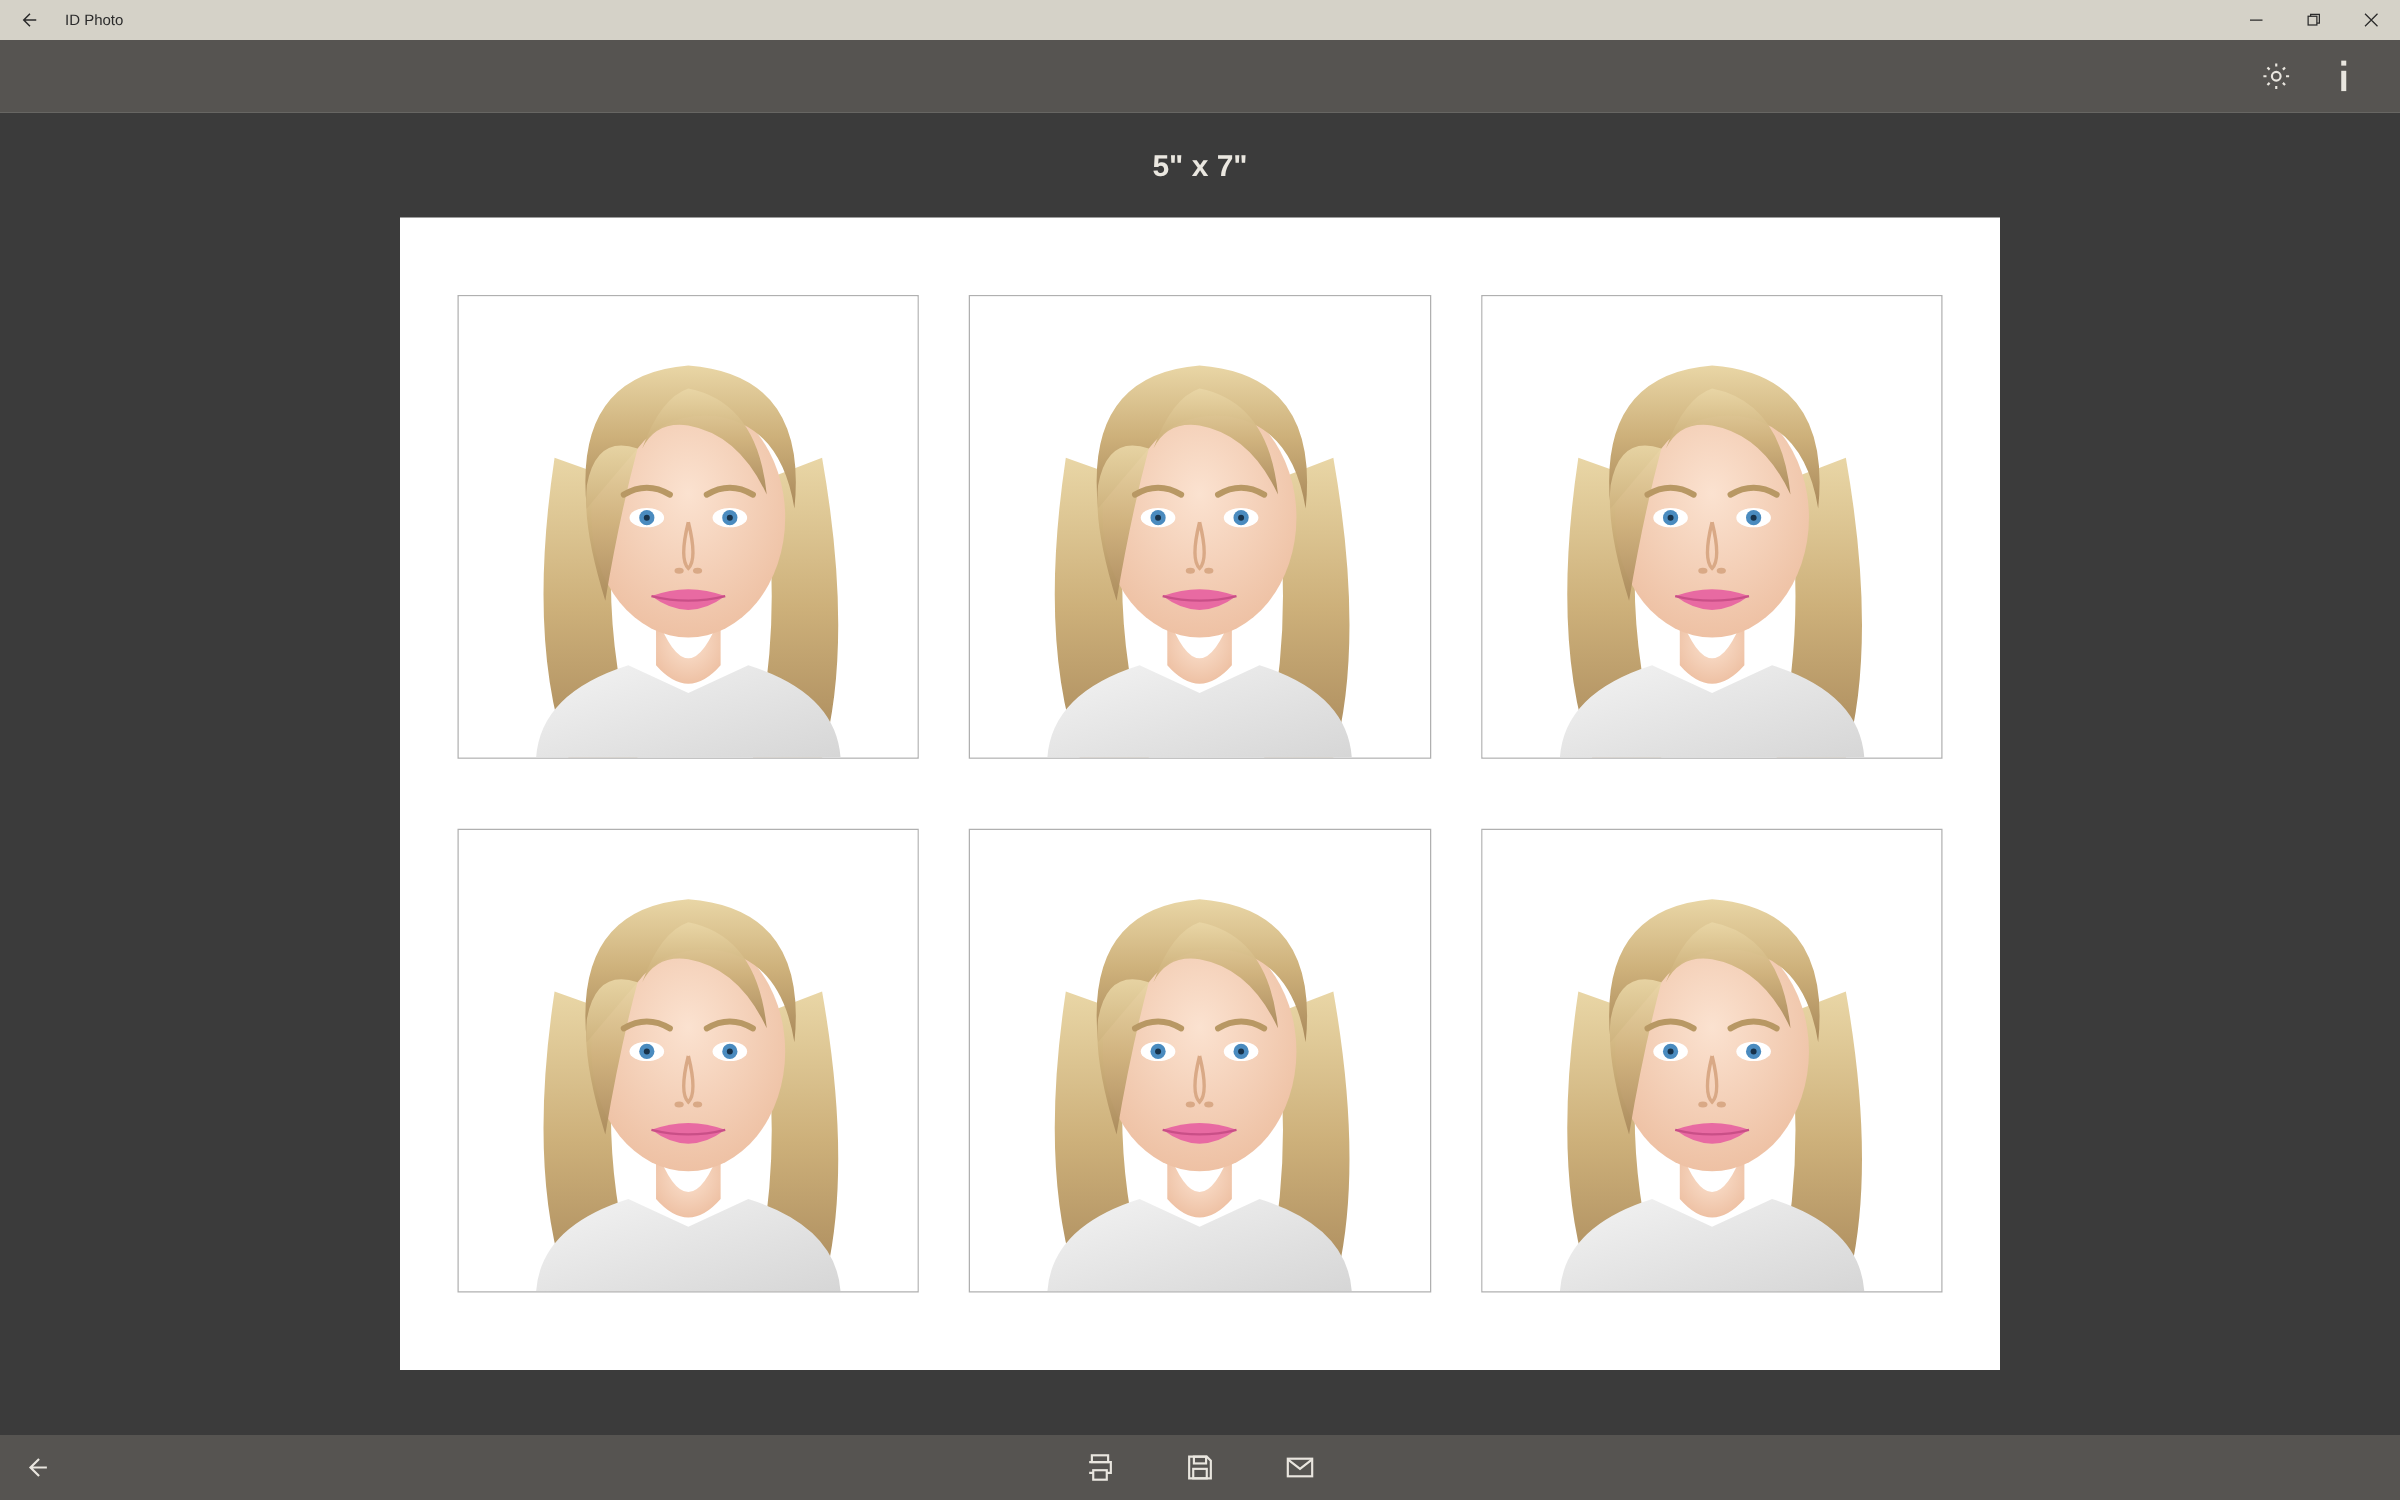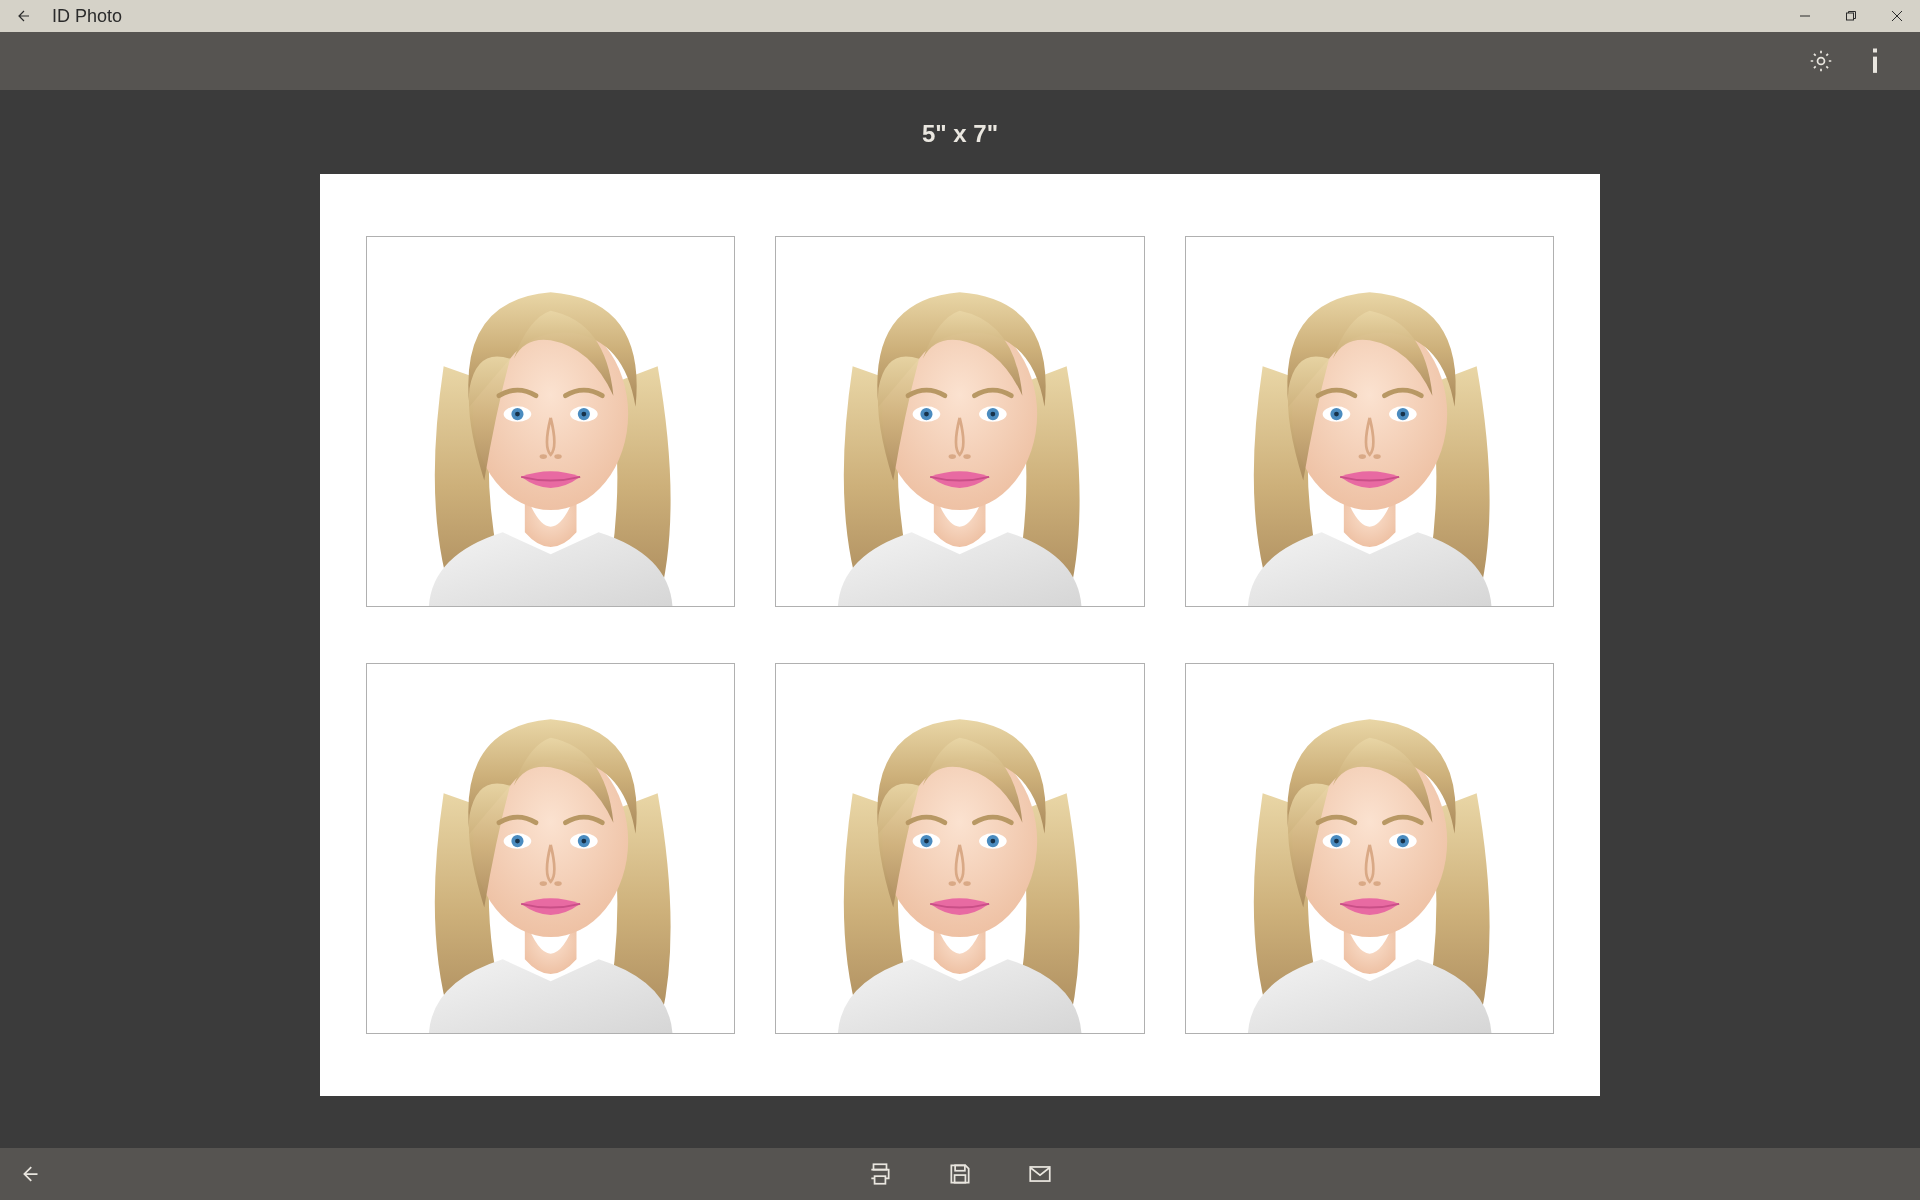--- a/index.html
+++ b/index.html
@@ -1,20 +1,20 @@
 <!DOCTYPE html>
 <html><head>
 <meta charset="utf-8">
 <style>
   * { margin:0; padding:0; box-sizing:border-box; }
   html,body { width:1920px; height:1200px; font-family:"Segoe UI",Arial,sans-serif; overflow:hidden; }
   body { background:#d5d2c8; display:flex; flex-direction:column; }
 
   
-  .titlebar { height:32px; background:#d5d2c8; display:flex; align-items:center; font-size:18px; color:#2b2b2b; }
+  .titlebar { height:32px; background:#d5d2c8; display:flex; align-items:center; font-size:12px; color:#2b2b2b; }
   .titlebar .tb-back { width:46px; display:flex; align-items:center; justify-content:center; height:100%; }
   .titlebar .tb-title { padding-left:6px; }
   .titlebar .tb-spacer { flex:1; }
   .titlebar .tb-btn { width:46px; height:100%; display:flex; align-items:center; justify-content:center; font-size:14px; }
   .titlebar .tb-btn svg, .titlebar .tb-back svg { stroke:#2b2b2b; }
 
   
   .apptoolbar { height:58px; background:#565451; display:flex; align-items:center; padding:0 18px; }
   .apptoolbar .at-spacer { flex:1; }
   .apptoolbar .at-btn { width:54px; height:54px; display:flex; align-items:center; justify-content:center; color:#e9e6df; }

